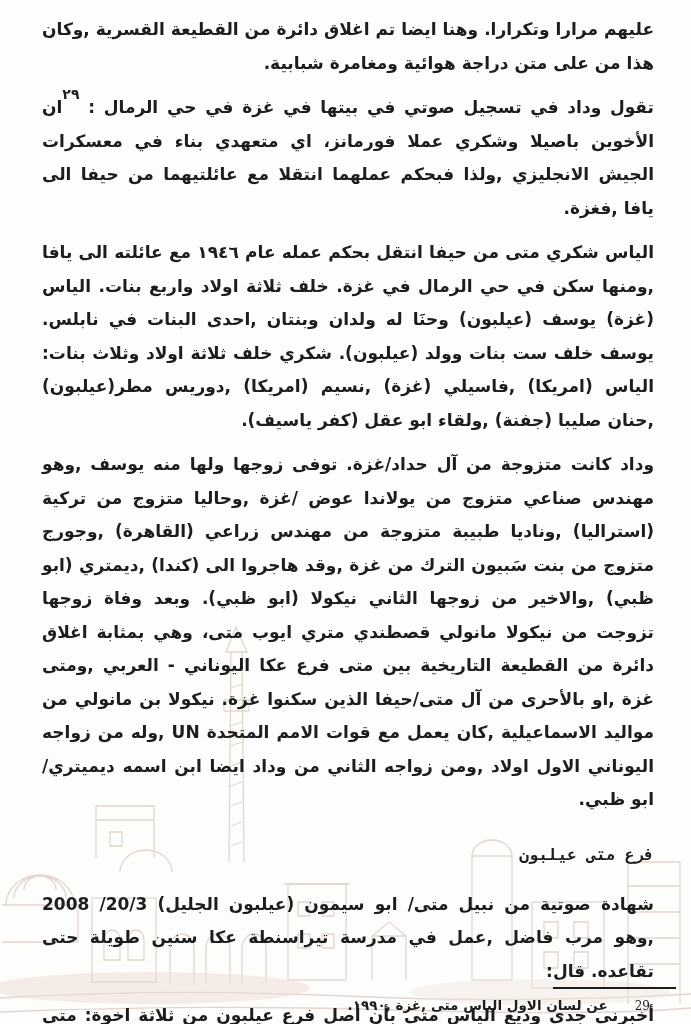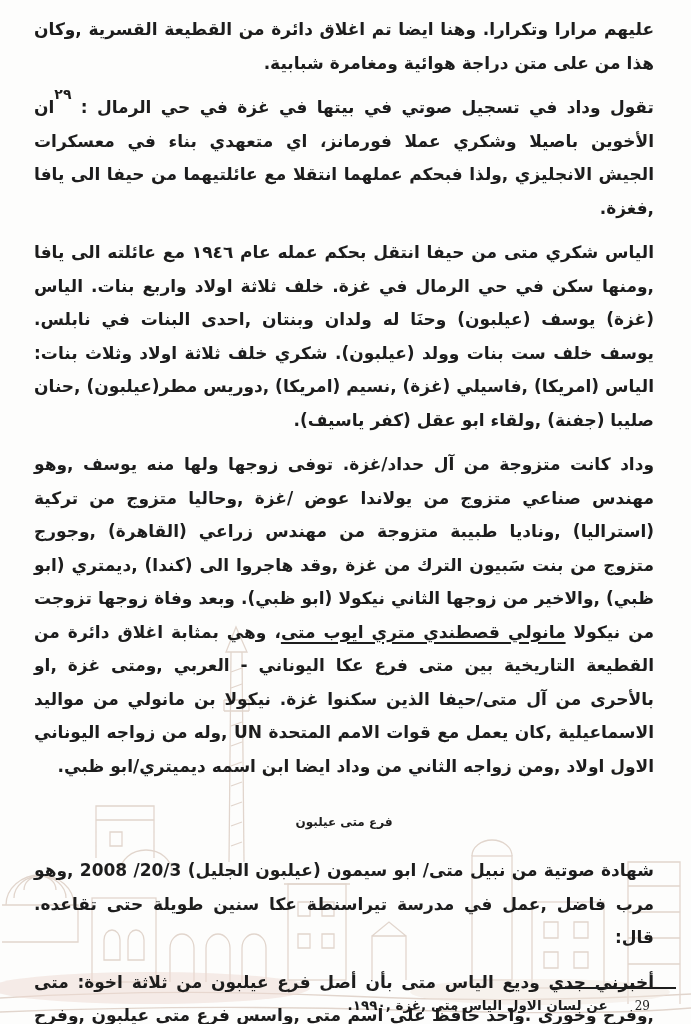--- a/index.html
+++ b/index.html
@@ -23,37 +23,37 @@
     top:13px;
     right:37px;
     left:34px;
     z-index:1;
     color:#1d1d1d;
     font-weight:700;
     font-size:17px;
     line-height:33.5px;
     text-align:justify;
   }
-  .content p { margin:0 0 11px 0; }
+  .content p { margin:0 0 11px 8px; }
   .heading {
-    font-size:12px;
+    font-size:16px;
     line-height:30px;
     font-weight:700;
     margin:24px 0 17px 0;
-    text-align:center;
+    text-align:right;
+    font-family:Liberation Mono, monospace;
   }
   sup.fn-marker {
     font-size:14px;
     line-height:0;
     position:relative;
     top:-7px;
     font-weight:700;
   }
   .uline {
-    text-decoration:underline;
     text-underline-offset:4px;
     text-decoration-thickness:1.5px;
   }
   .footnote-rule {
     position:absolute;
     top:987px;
     right:15px;
     width:123px;
     height:2px;
     background:#1d1d1d;

